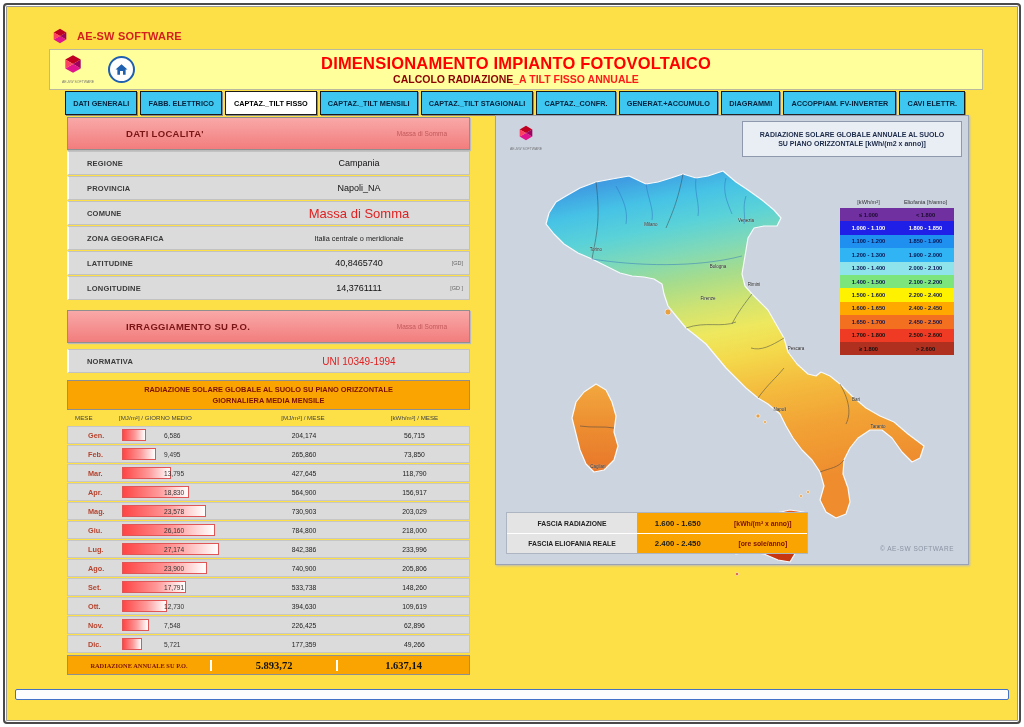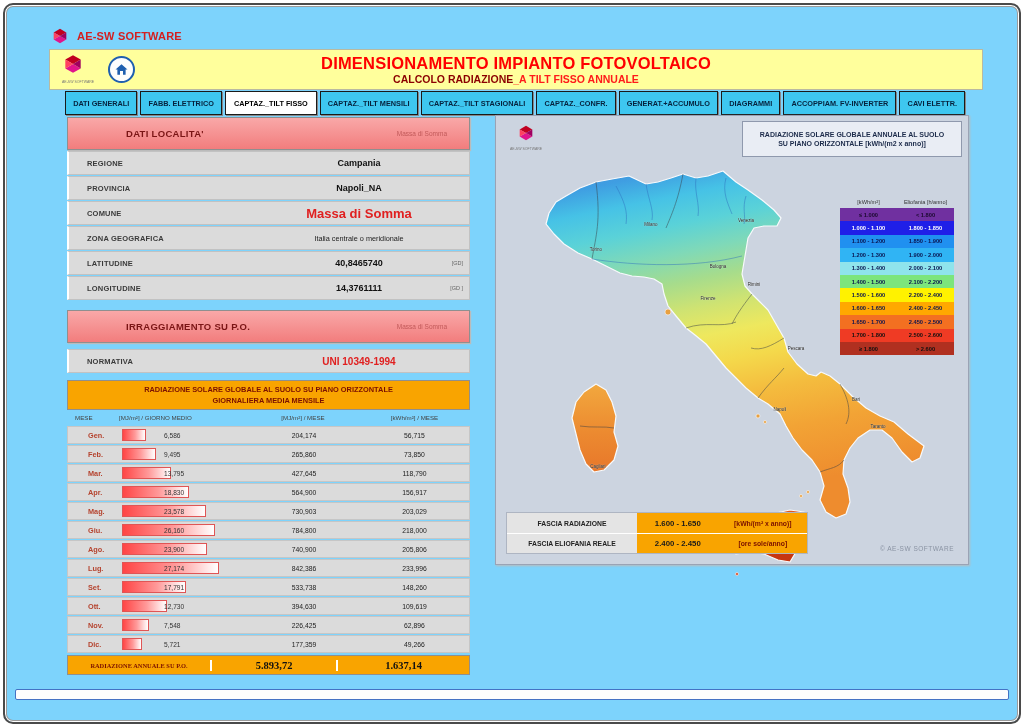--- a/index.html
+++ b/index.html
@@ -1,18 +1,18 @@
 <!DOCTYPE html>
 <html><head>
 <meta charset="utf-8">
 <style>
   * { box-sizing: border-box; margin: 0; padding: 0; }
   html,body { width:1024px; height:727px; background:#fff; font-family:"Liberation Sans",sans-serif; overflow:hidden; }
-  #window { position:absolute; left:3px; top:3px; width:1018px; height:721px; background:#7dd3fc;
-            border:2px solid #4a4a4a; border-radius:10px; box-shadow: inset 0 0 0 1px #fff, inset 0 0 0 2px #9a9a9a; }
+  #window { position:absolute; left:3px; top:3px; width:1018px; height:721px; background:#fde047;
+            border:2px solid #4a4a4a; border-radius:4px; box-shadow: inset 0 0 0 1px #fff, inset 0 0 0 2px #9a9a9a; }
 
   
   #corner-brand { position:absolute; left:46px; top:22px; display:flex; align-items:center; gap:8px; }
   #corner-brand .brand-text { color:#d41f1f; font-weight:bold; font-size:11px; letter-spacing:.2px; }
 
   #yellow-band { position:absolute; left:44px; top:44px; width:934px; height:41px; background:#ffff9c;
                  border:1px solid #b9b9a0; display:flex; align-items:center; }
   #band-logos { position:absolute; left:12px; top:3px; display:flex; align-items:flex-start; gap:14px; }
   .logo-caption { font-size:3.5px; color:#777; text-align:center; margin-top:1px; }
   #home-btn { width:27px; height:27px; border-radius:50%; border:2.5px solid #1f5faf; background:#fdfdfd;
@@ -33,21 +33,21 @@
   
   #left-col { position:absolute; left:62px; top:112px; width:403px; }
   .pink-hdr { height:33px; background:linear-gradient(#f9a8a8,#f27d7d); border:1px solid #8f8f8f;
               box-shadow:1px 1px 1px #bbb; display:flex; align-items:center; position:relative; }
   .pink-hdr .ph-title { margin-left:58px; color:#7a1515; font-weight:bold; font-size:9.5px; letter-spacing:.3px;}
   .pink-hdr .ph-mark  { position:absolute; right:22px; color:#c25a5a; font-size:6.5px; }
 
   .info-row { height:24px; background:#dbdbdb; border:1px solid #c2c2c2; border-left:2px solid #fff;
               margin-top:1px; display:flex; align-items:center; position:relative; }
   .info-row .lbl { padding-left:18px; font-size:7.5px; font-weight:bold; color:#3a3a3a; letter-spacing:.2px; }
-  .info-row .val { position:absolute; left:205px; width:170px; text-align:center; font-size:9px; font-weight:bold; color:#111; }
+  .info-row .val { position:absolute; left:205px; width:170px; text-align:center; font-size:9px; font-weight:normal; color:#111; }
   .info-row .val.comune { font-size:13px; color:#e02020; }
   .info-row .val.zona   { font-size:7.3px; font-weight:normal; color:#222; }
   .info-row .val.norm   { font-size:10px; color:#e02020; }
   .info-row .unit { position:absolute; right:6px; font-size:5.5px; color:#666; }
 
   #orange-hdr { margin-top:7px; height:30px; background:#f9a400; border:1px solid #8f8f8f;
                 display:flex; flex-direction:column; justify-content:center; text-align:center; gap:2px; }
   #orange-hdr div { font-size:7.4px; font-weight:bold; color:#7a1000; }
 
   #col-hdrs { height:15px; display:flex; align-items:center; font-size:6.2px; color:#444; }
@@ -291,37 +291,37 @@
         <span class="m-name">Giu.</span>
         <span class="m-barcell">
           <span class="m-bar" style="width: 93.3804px;"></span>
           <span class="m-giorno">26,160</span>
         </span>
         <span class="m-mj">784,800</span>
         <span class="m-kwh">218,000</span>
       </div>
 
       <div class="month-row">
+        <span class="m-name">Lug.</span>
+        <span class="m-barcell">
+          <span class="m-bar" style="width: 97px;"></span>
+          <span class="m-giorno">27,174</span>
+        </span>
+        <span class="m-mj">842,386</span>
+        <span class="m-kwh">233,996</span>
+      </div>
+
+      <div class="month-row">
         <span class="m-name">Ago.</span>
         <span class="m-barcell">
           <span class="m-bar" style="width: 85.3132px;"></span>
           <span class="m-giorno">23,900</span>
         </span>
         <span class="m-mj">740,900</span>
         <span class="m-kwh">205,806</span>
-      </div>
-
-      <div class="month-row">
-        <span class="m-name">Lug.</span>
-        <span class="m-barcell">
-          <span class="m-bar" style="width: 97px;"></span>
-          <span class="m-giorno">27,174</span>
-        </span>
-        <span class="m-mj">842,386</span>
-        <span class="m-kwh">233,996</span>
       </div>
 
       <div class="month-row">
         <span class="m-name">Set.</span>
         <span class="m-barcell">
           <span class="m-bar" style="width: 63.5066px;"></span>
           <span class="m-giorno">17,791</span>
         </span>
         <span class="m-mj">533,738</span>
         <span class="m-kwh">148,260</span>

